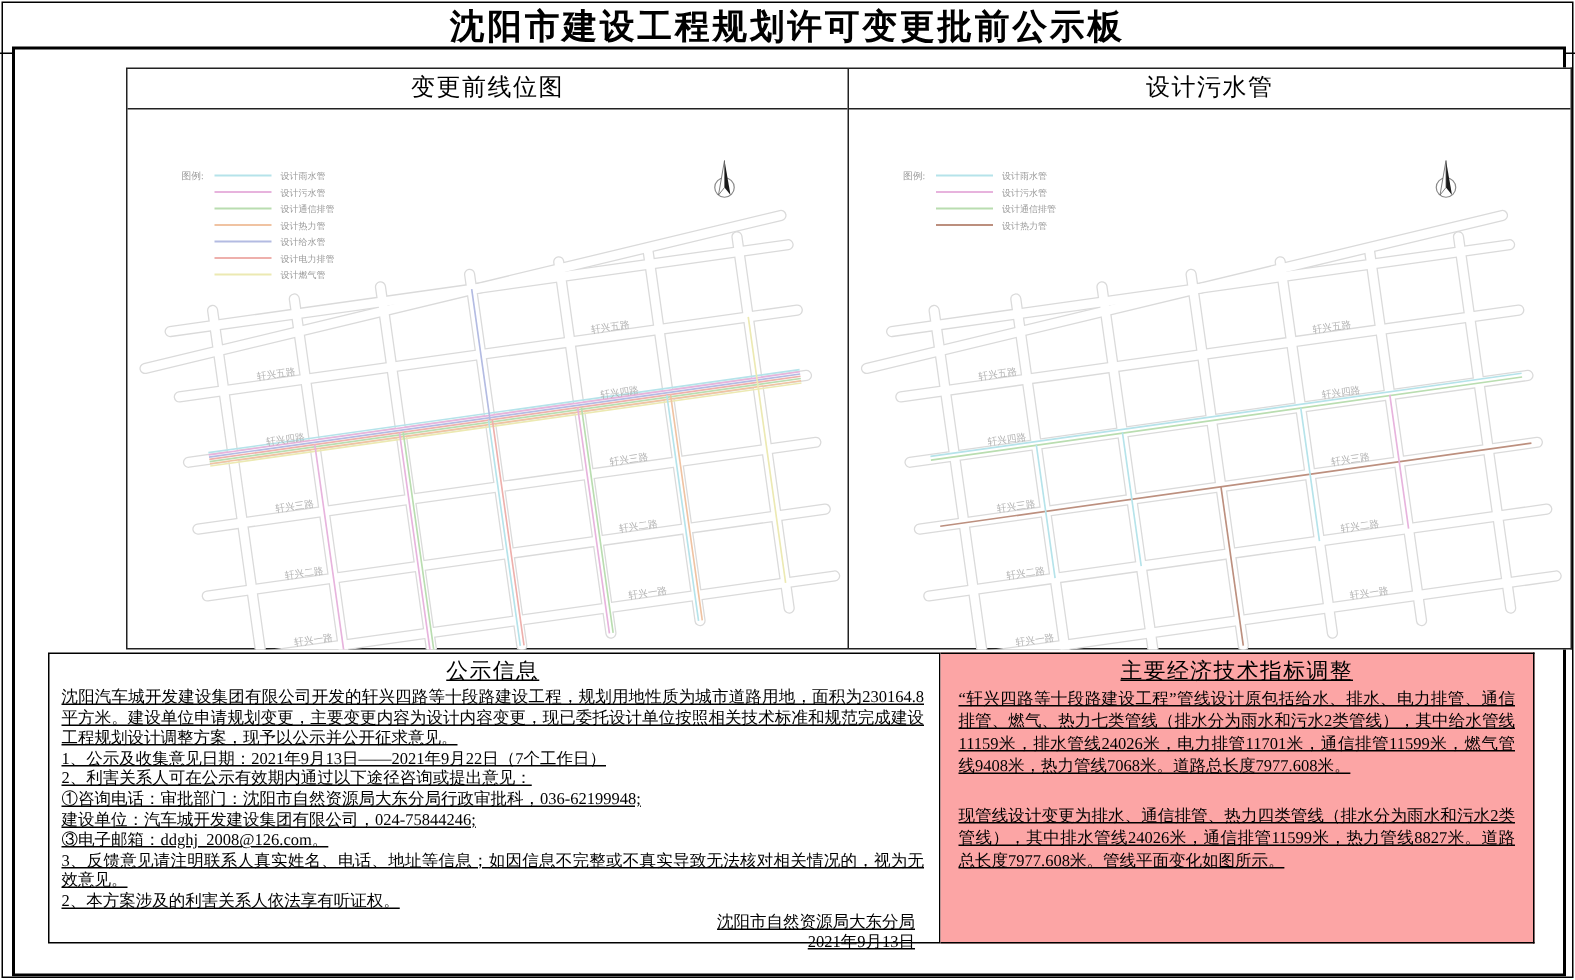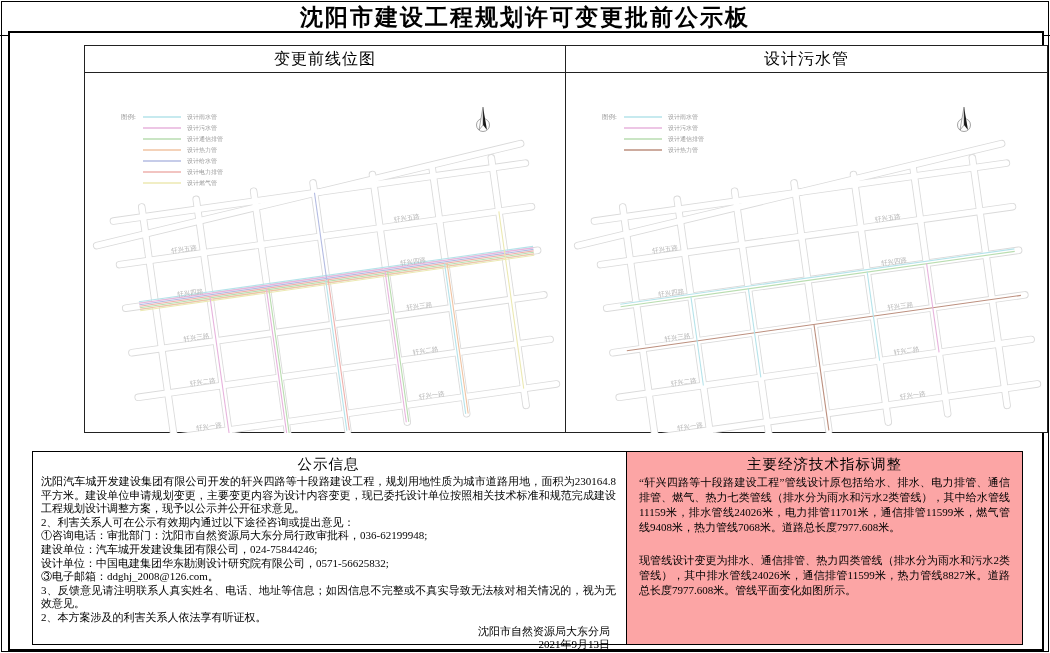--- a/index.html
+++ b/index.html
@@ -6,21 +6,21 @@
   body{width:1050px;height:653px;position:relative;font-family:"Liberation Serif",serif;color:#000;overflow:hidden;}
   .outer-frame{position:absolute;inset:1px;border:1px solid #000;}
   .page-title{position:absolute;top:2px;left:0;width:100%;text-align:center;font-size:23px;font-weight:bold;letter-spacing:2px;border-bottom:1px solid #000;padding-bottom:2px;}
   .board{position:absolute;top:31px;left:8px;width:1032px;height:616px;border:2px solid #000;background:#fff;}
   .maps-row{position:absolute;top:12px;left:50px;display:flex;margin-left:24px;}
   .map-panel{width:482px;height:388px;border:1px solid #222;box-sizing:border-box;background:#fff;}
   .map-panel.after{border-left:none;}
   .map-title{height:26px;line-height:26px;text-align:center;font-size:16px;border-bottom:1px solid #222;letter-spacing:1px;}
   .map-body{position:relative;width:480px;height:360px;}
   svg.map{display:block;width:480px;height:360px;}
-  .bottom-row{position:absolute;top:418px;left:22px;display:flex;}
+  .bottom-row{position:absolute;top:402px;left:22px;display:flex;text-decoration:underline;}
   .notice-box{width:595px;height:194px;border:1px solid #000;box-sizing:border-box;padding:3px 10px 0 8px;background:#fff;}
   .indicators-box{width:396px;height:194px;border:1px solid #000;border-left:none;box-sizing:border-box;padding:3px 12px 0 12px;background:#fca5a5;}
   .box-title{text-align:center;font-size:14.5px;line-height:18px;margin-bottom:2px;letter-spacing:1px;}
   .notice-box .para{font-size:11px;line-height:13.6px;text-align:justify;}
   .indicators-box .para{font-size:11px;line-height:15px;text-align:justify;margin-top:18px;}
   .indicators-box .para.first{margin-top:2px;}
   .signature{font-size:11px;line-height:13.6px;text-align:right;padding-right:6px;}
 </style>
 </head>
 <body>
@@ -194,24 +194,24 @@
           </svg>
       </div>
     </section>
   </div>
 
   <div class="bottom-row">
     <section class="notice-box">
       <div class="box-title">公示信息</div>
       <div id="notice-paragraphs">
           <div class="para">沈阳汽车城开发建设集团有限公司开发的轩兴四路等十段路建设工程，规划用地性质为城市道路用地，面积为230164.8平方米。建设单位申请规划变更，主要变更内容为设计内容变更，现已委托设计单位按照相关技术标准和规范完成建设工程规划设计调整方案，现予以公示并公开征求意见。</div>
+          <div class="para">1、公示及收集意见日期：2021年9月13日——2021年9月22日（7个工作日）</div>
           <div class="para">2、利害关系人可在公示有效期内通过以下途径咨询或提出意见：</div>
           <div class="para">①咨询电话：审批部门：沈阳市自然资源局大东分局行政审批科，036-62199948;</div>
           <div class="para">建设单位：汽车城开发建设集团有限公司，024-75844246;</div>
-          <div class="para">设计单位：中国电建集团华东勘测设计研究院有限公司，0571-56625832;</div>
           <div class="para">③电子邮箱：ddghj_2008@126.com。</div>
           <div class="para">3、反馈意见请注明联系人真实姓名、电话、地址等信息；如因信息不完整或不真实导致无法核对相关情况的，视为无效意见。</div>
           <div class="para">2、本方案涉及的利害关系人依法享有听证权。</div>
         </div>
       <div class="signature">沈阳市自然资源局大东分局</div>
       <div class="signature">2021年9月13日</div>
     </section>
     <section class="indicators-box">
       <div class="box-title">主要经济技术指标调整</div>
       <div id="indicator-paragraphs">

